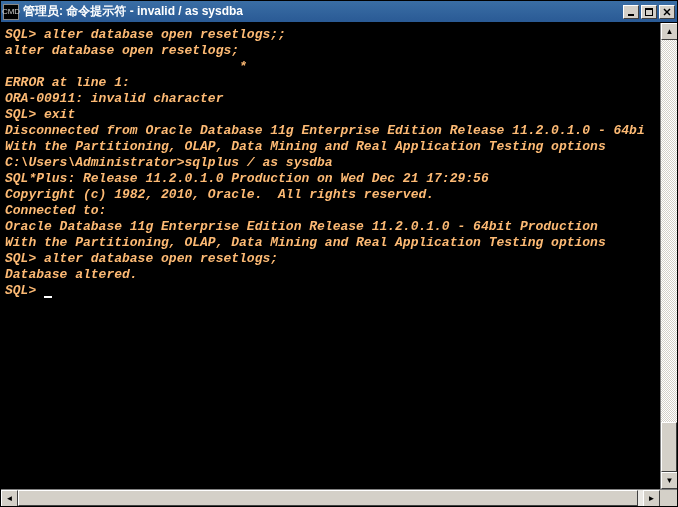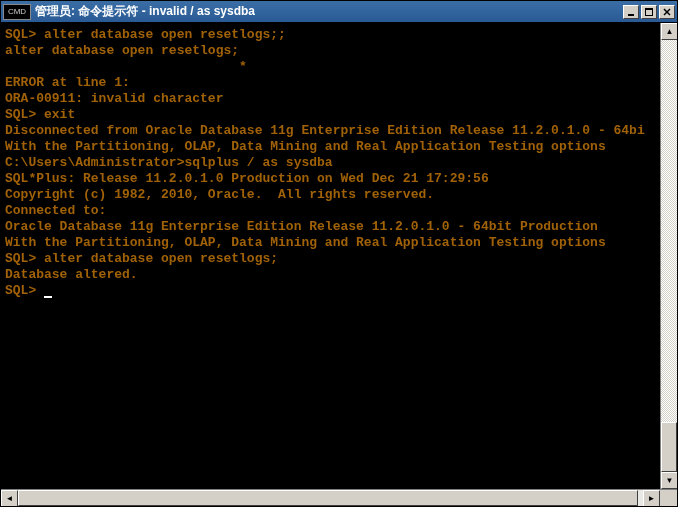--- a/index.html
+++ b/index.html
@@ -15,21 +15,21 @@
   height: 22px;
   background: linear-gradient(to bottom, #3a6ea5 0%, #2a5a95 100%);
   display: flex;
   align-items: center;
   padding: 0 2px;
   color: #fff;
   font-size: 12px;
   border-bottom: 1px solid #000;
 }
 .titlebar .icon {
-  width: 28px;
+  width: 16px;
   height: 16px;
   background: #000;
   border: 1px solid #888;
   margin-right: 4px;
   display: flex;
   align-items: center;
   justify-content: center;
   font-size: 8px;
   color: #ccc;
 }
@@ -61,29 +61,30 @@
 .console-wrap {
   position: relative;
   width: 100%;
   height: calc(100% - 22px - 17px);
   background: #000;
   display: flex;
 }
 .console {
   flex: 1;
   background: #000;
-  color: #a16207;
+  color: #fdba74;
   font-family: "Consolas", "Courier New", monospace;
   font-size: 13px;
   line-height: 16px;
   padding: 4px 4px;
   white-space: pre;
   overflow: hidden;
   font-weight: bold;
   position: relative;
+  font-style: italic;
 }
 .console .line { white-space: pre; }
 .cursor {
   display: inline-block;
   width: 8px;
   height: 2px;
   background: #fff;
   vertical-align: bottom;
   margin-bottom: 1px;
 }

